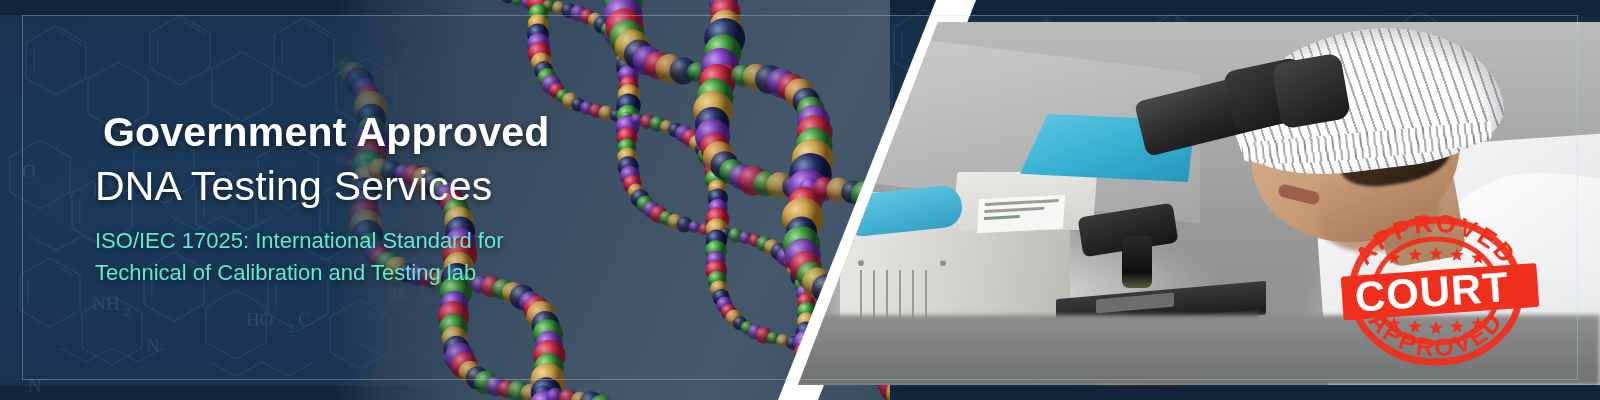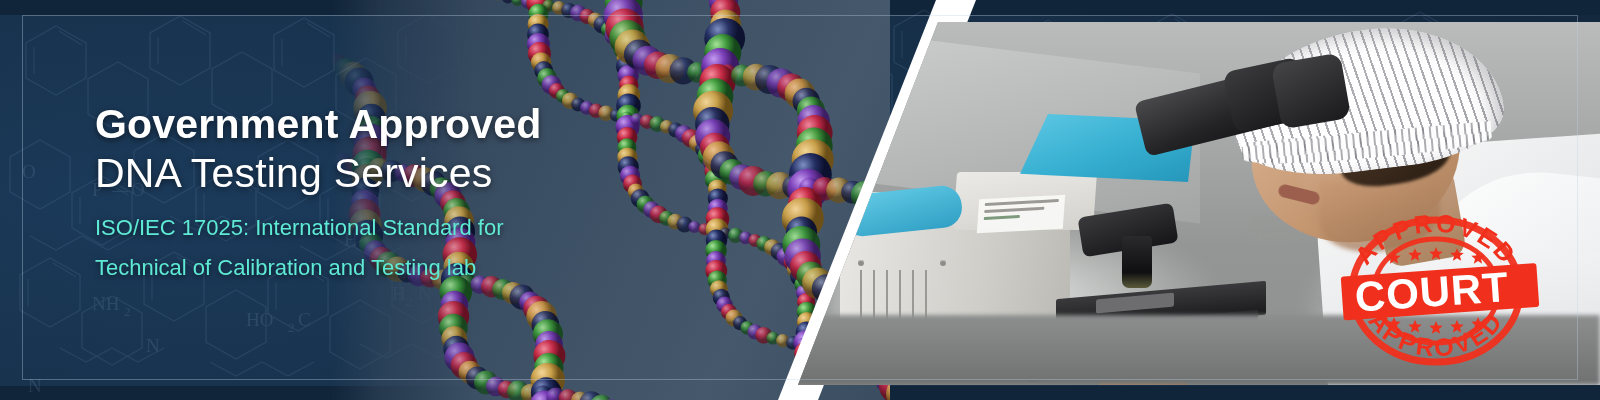--- a/index.html
+++ b/index.html
@@ -160,21 +160,21 @@
   .p-hand{position:absolute;left:318px;top:330px;width:88px;height:50px;background:linear-gradient(160deg,#d3a57f,#b0825c);border-radius:26px 20px 10px 14px;transform:rotate(-8deg);}
 
   
   .stamp{position:absolute;left:1328px;top:212px;width:216px;height:158px;z-index:6;}
   .stamp svg{width:100%;height:100%;overflow:visible;}
 
   
   .textblock{position:absolute;left:95px;top:104px;z-index:8;}
   .t-h1{
     font-size:41px;font-weight:bold;color:#ffffff;letter-spacing:.2px;
-    line-height:1.02;margin:0;text-shadow:0 2px 6px rgba(0,0,0,.55);white-space:nowrap;
+    line-height:1.02;margin:8px;text-shadow:0 2px 6px rgba(0,0,0,.55);white-space:nowrap;
   }
   .t-h2{
     font-size:41px;font-weight:normal;color:#ffffff;letter-spacing:.2px;
     line-height:1.18;margin:3px 0 0 0;text-shadow:0 2px 6px rgba(0,0,0,.55);white-space:nowrap;
   }
   .t-sub{
     margin:16px 0 0 0;font-size:22px;font-weight:normal;color:#5eead4;
     line-height:1.34;text-shadow:0 2px 6px rgba(0,0,0,.6);white-space:nowrap;
   }
 </style>
@@ -800,16 +800,16 @@
       <text id="stampCenter" x="104" y="94" font-family="'Liberation Sans',sans-serif" font-size="42" font-weight="bold" fill="#ffffff" text-anchor="middle" letter-spacing="1" transform="rotate(-4 108 80)">COURT</text>
     </svg>
   </div>
 
   <div class="inset-border"></div>
 
   <div class="textblock">
     <h1 class="t-h1">Government Approved</h1>
     <h2 class="t-h2">DNA Testing Services</h2>
     <p class="t-sub">ISO/IEC 17025: International Standard for</p>
-    <p class="t-sub" style="margin-top:10px">Technical of Calibration and Testing lab</p>
+    <p class="t-sub" style="margin-top:2px">Technical of Calibration and Testing lab</p>
   </div>
 
 </div>
 
 </body></html>

